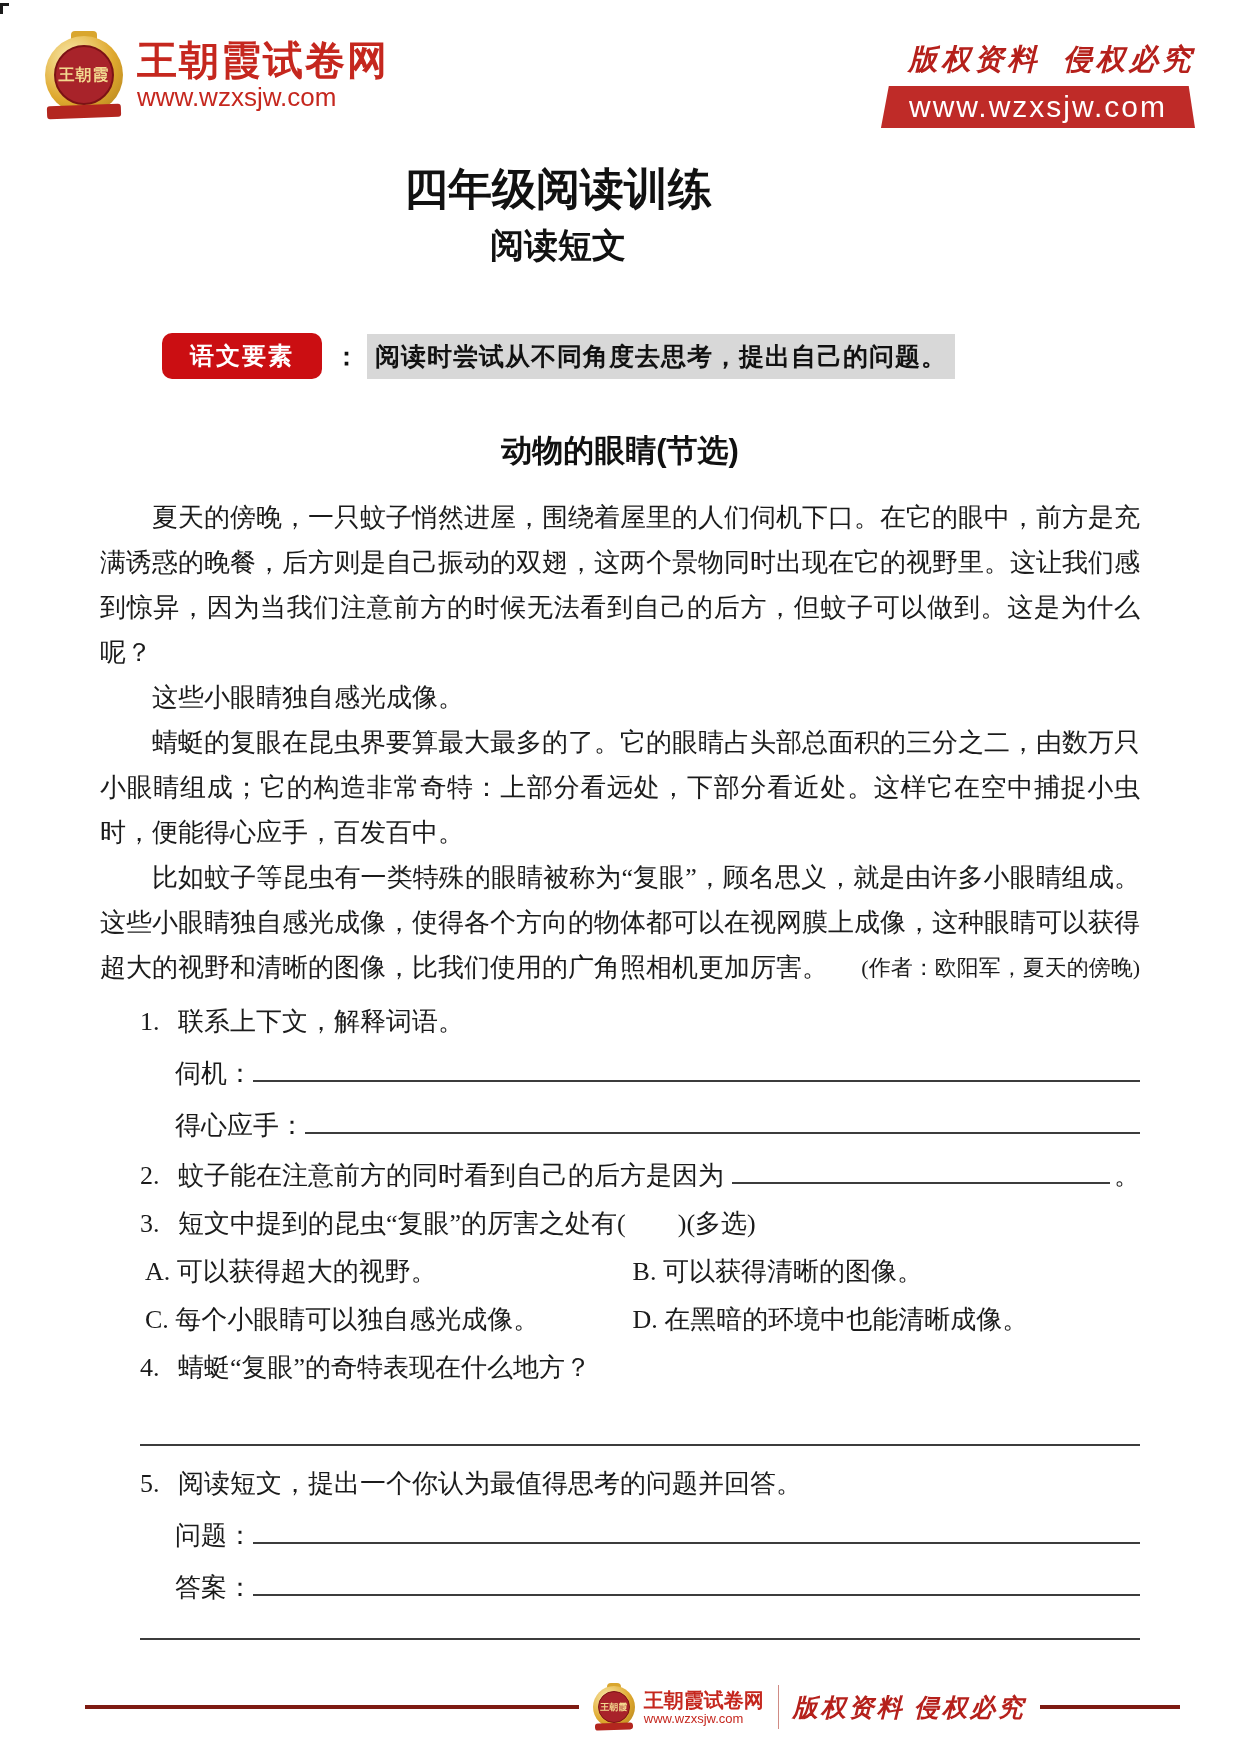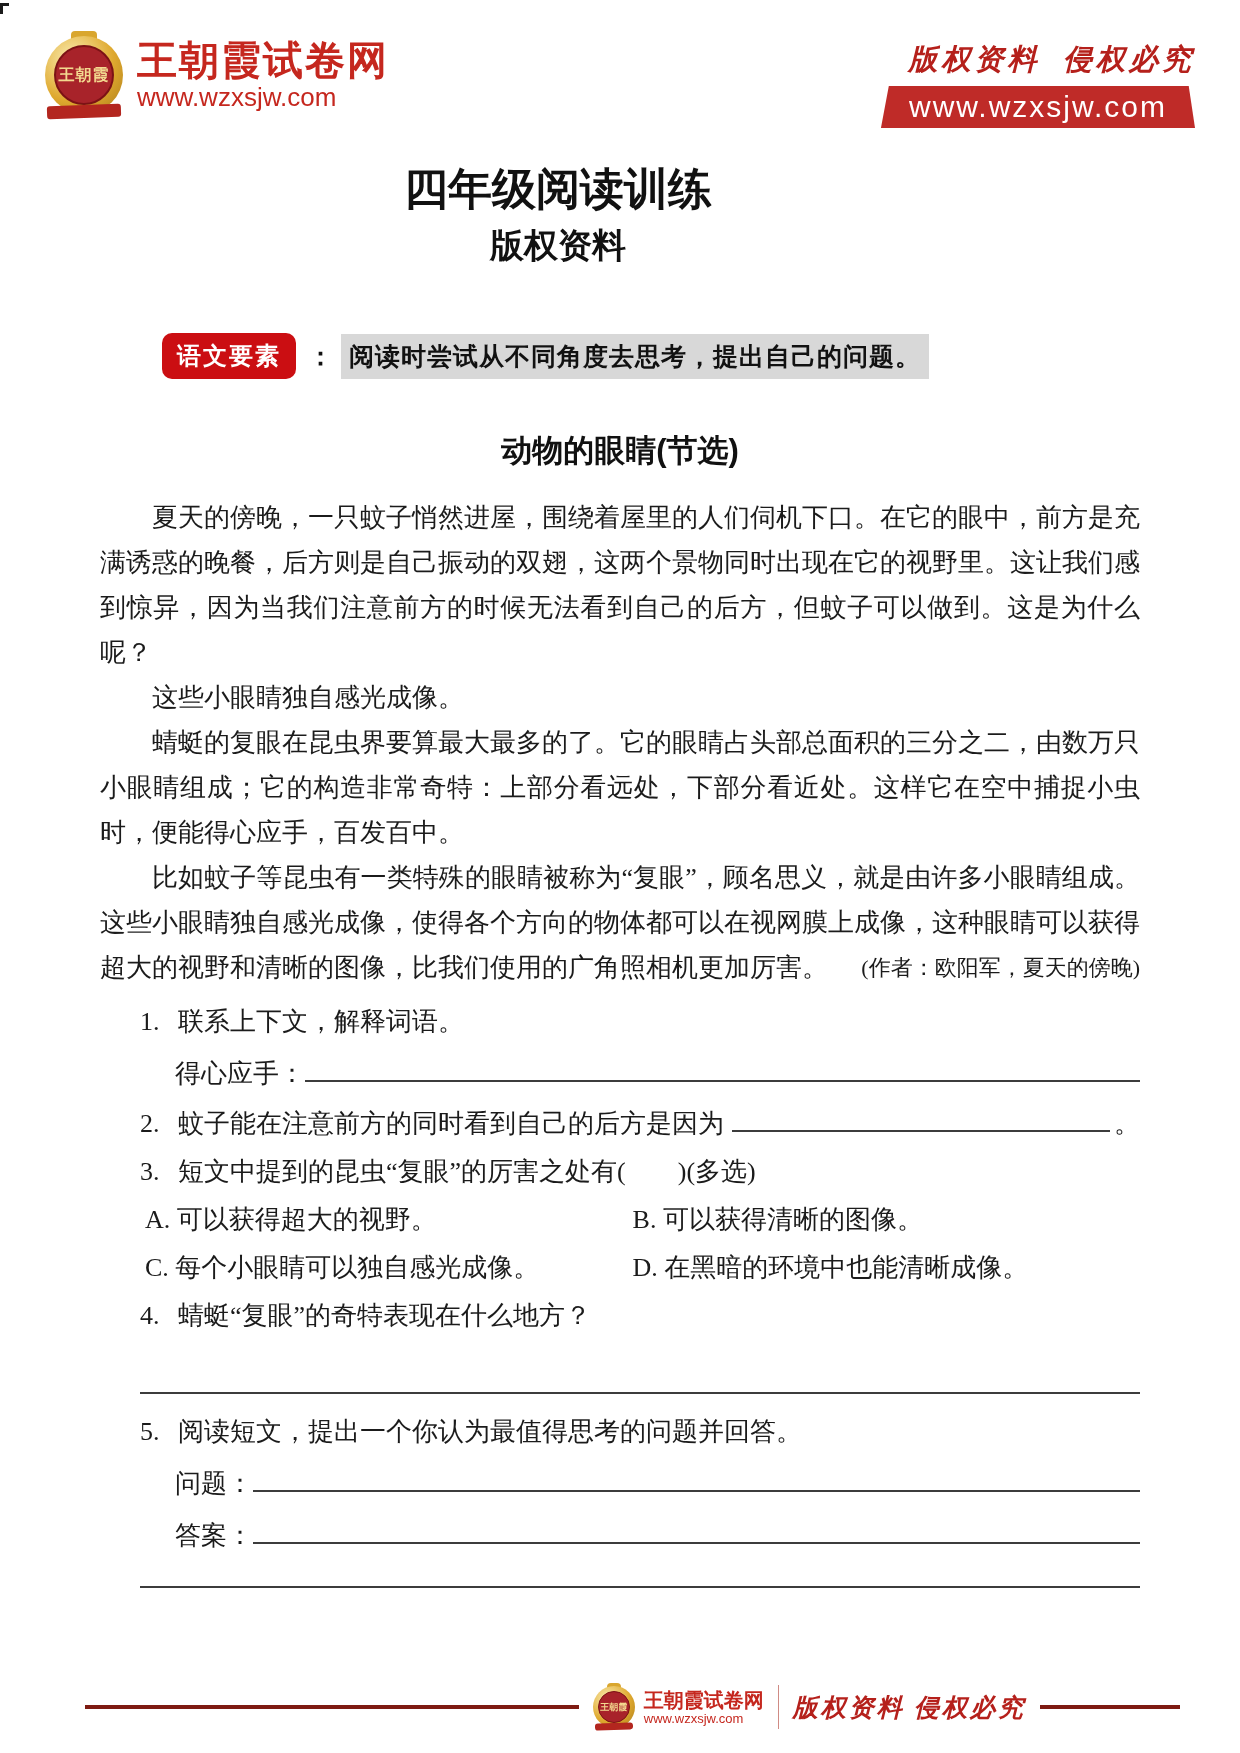--- a/index.html
+++ b/index.html
@@ -56,21 +56,21 @@
   .content{position:absolute;left:100px;top:116px;width:1040px;}
   .page-title{margin:46px 0 0;text-align:center;transform:translateX(-62px);
     font-size:44px;line-height:56px;font-weight:bold;color:#111;}
   .unit-subtitle{margin:6px 0 0;text-align:center;transform:translateX(-62px);
     font-size:34px;line-height:44px;font-weight:bold;color:#111;}
 
   
   .essence{margin:66px 0 0 62px;display:flex;align-items:center;height:44px;
     font-family:"Liberation Sans","DejaVu Sans",sans-serif;}
   .essence-badge{background:#cb0e12;color:#ffffff;font-size:24px;font-weight:bold;
-    padding:7px 15px;border-radius:10px;letter-spacing:2px;}
+    padding:7px 28px;border-radius:10px;letter-spacing:2px;}
   .essence-colon{font-size:25px;font-weight:bold;margin:0 8px 0 12px;color:#111;}
   .essence-text{background:#d8d8d8;color:#111;font-size:25px;font-weight:bold;
     padding:6px 8px;letter-spacing:1px;}
 
   .article-title{margin:56px 0 0;text-align:center;font-size:31px;line-height:34px;
     font-weight:bold;color:#111;font-family:Liberation Sans, sans-serif;}
 
   
   .body-block{margin-top:27px;}
   .para{margin:0;font-size:26px;line-height:45px;text-align:justify;
@@ -136,21 +136,21 @@
       </div>
     </div>
     <div class="rights">
       <div class="rights-slogan">版权资料  侵权必究</div>
       <div class="url-banner">www.wzxsjw.com</div>
     </div>
   </header>
 
   <main class="content">
     <h1 class="page-title">四年级阅读训练</h1>
-    <h2 class="unit-subtitle">版权资料</h2>
+    <h2 class="unit-subtitle">阅读短文</h2>
 
     <div class="essence">
       <span class="essence-badge">语文要素</span>
       <span class="essence-colon">：</span>
       <span class="essence-text">阅读时尝试从不同角度去思考，提出自己的问题。</span>
     </div>
 
     <h3 class="article-title">动物的眼睛(节选)</h3>
 
     <div class="body-block">
@@ -159,20 +159,24 @@
       <p class="para">蜻蜓的复眼在昆虫界要算最大最多的了。它的眼睛占头部总面积的三分之二，由数万只小眼睛组成；它的构造非常奇特：上部分看远处，下部分看近处。这样它在空中捕捉小虫时，便能得心应手，百发百中。</p>
       <p class="para">比如蚊子等昆虫有一类特殊的眼睛被称为“复眼”，顾名思义，就是由许多小眼睛组成。这些小眼睛独自感光成像，使得各个方向的物体都可以在视网膜上成像，这种眼睛可以获得超大的视野和清晰的图像，比我们使用的广角照相机更加厉害。</p>
       <div class="attribution">(作者：欧阳军，夏天的傍晚)</div>
     </div>
 
     <section class="questions">
 
       <div class="q">
         <span class="q-no">1.</span>
         <span class="q-text">联系上下文，解释词语。</span>
+      </div>
+      <div class="blank-row">
+        <span class="blank-label">伺机：</span>
+        <span class="rule"></span>
       </div>
       <div class="blank-row">
         <span class="blank-label">得心应手：</span>
         <span class="rule"></span>
       </div>
 
       <div class="q q2">
         <span class="q-no">2.</span>
         <span class="q-text">蚊子能在注意前方的同时看到自己的后方是因为</span>
         <span class="rule"></span>

